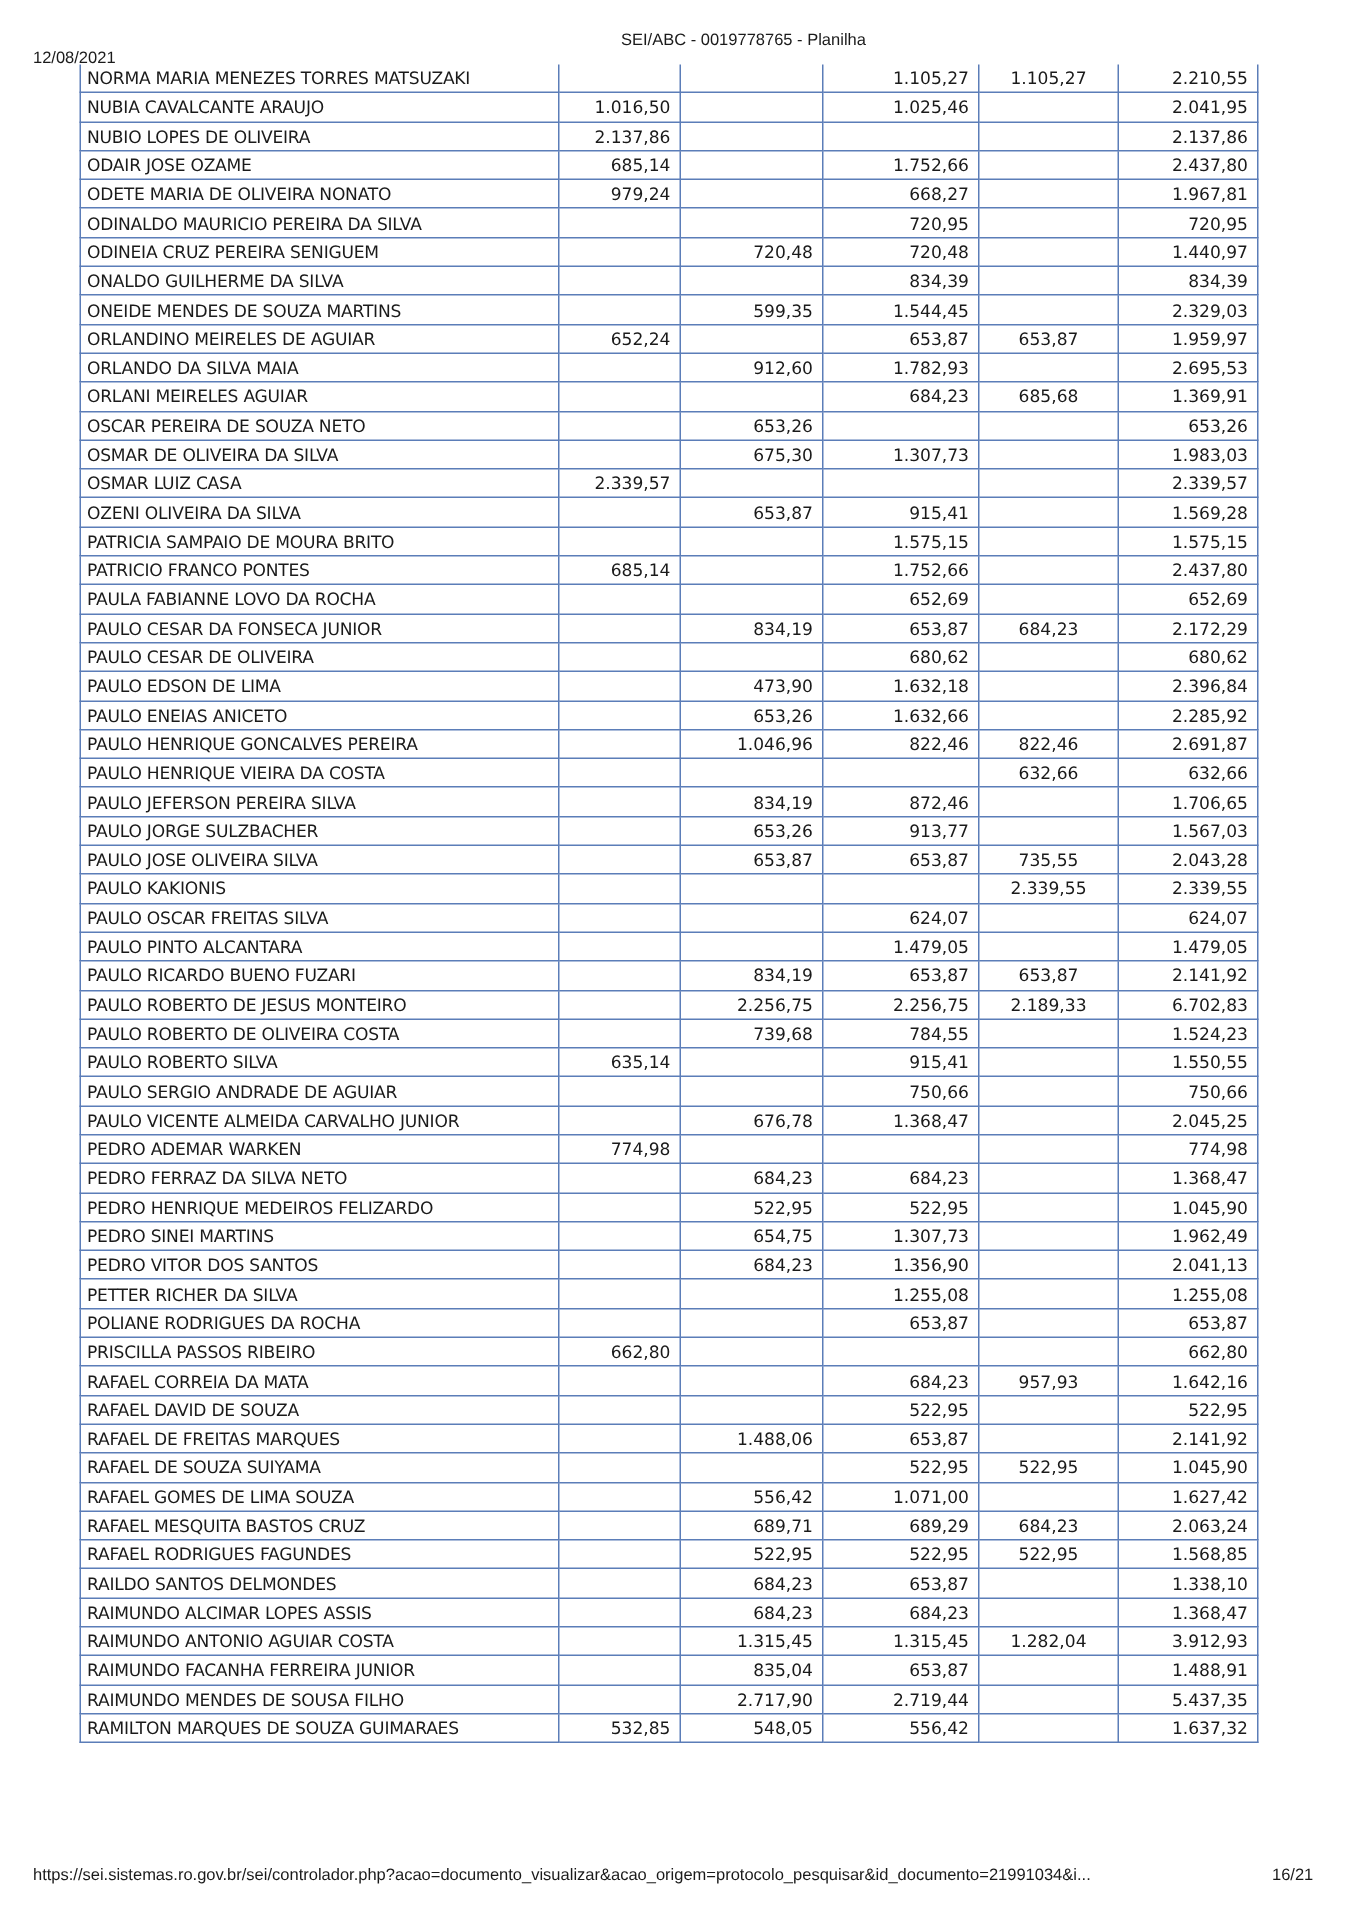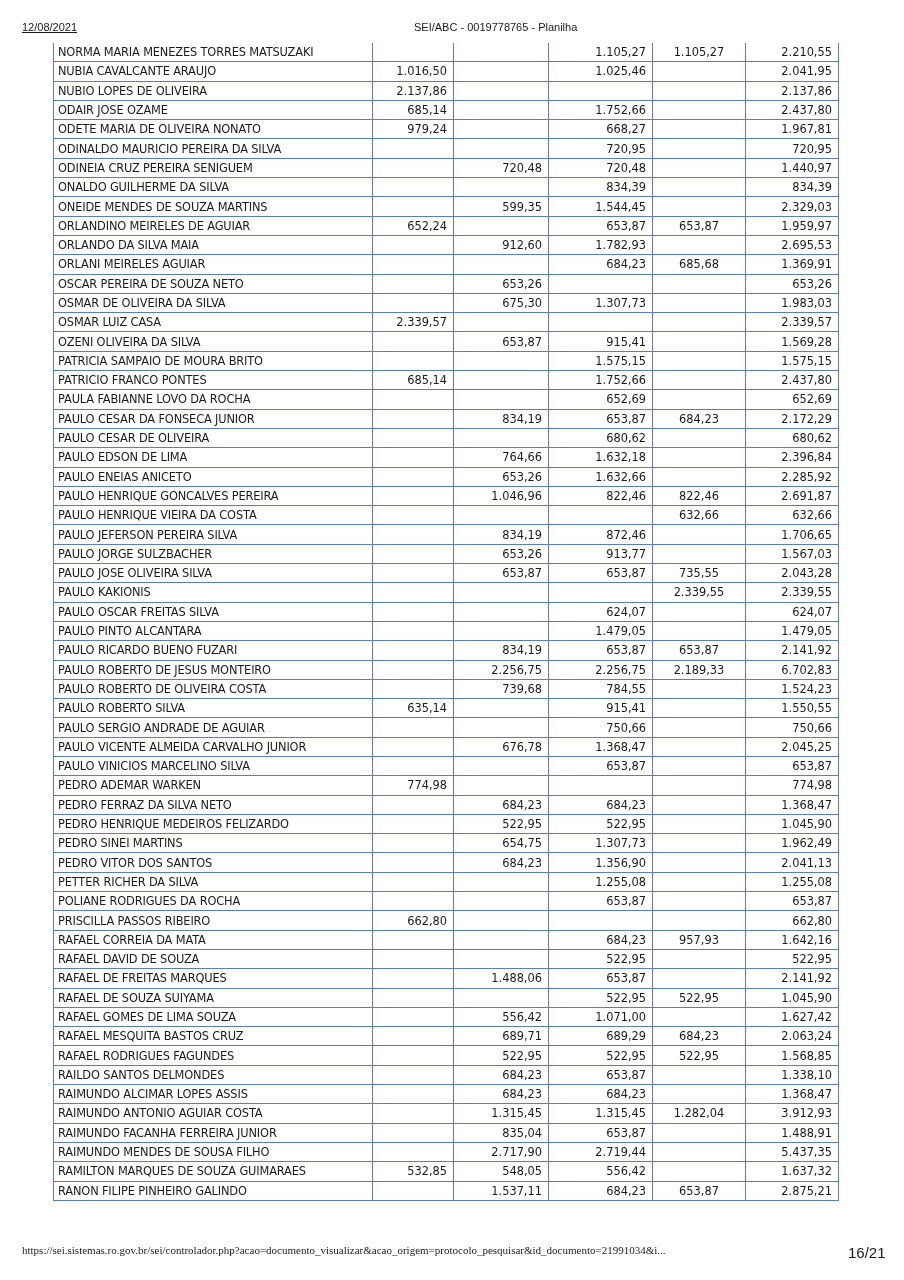--- a/index.html
+++ b/index.html
@@ -1,20 +1,20 @@
 <!DOCTYPE html>
 <html><head>
   <meta charset="utf-8">
   <style>
     html, body { margin: 0; padding: 0; background: #ffffff; }
     body { width: 904px; height: 1280px; position: relative; overflow: hidden; font-family: "Liberation Sans", sans-serif; color: #1a1a1a; }
-    .hdr-date { position: absolute; left: 22px; top: 21px; font-size: 11px; font-family: "Liberation Sans", sans-serif; text-decoration: underline; }
+    .hdr-date { position: absolute; left: 22px; top: 33px; font-size: 11px; font-family: "Liberation Sans", sans-serif; }
     .hdr-title { position: absolute; left: 414px; top: 21px; font-size: 11px; font-family: Liberation Sans, sans-serif; }
-    .footer-url { position: absolute; left: 22px; top: 1244px; font-size: 11px; font-family: Liberation Serif, serif; white-space: nowrap; }
-    .footer-page { position: absolute; left: 848px; top: 1244px; font-size: 15px; font-family: "Liberation Sans", sans-serif; }
+    .footer-url { position: absolute; left: 22px; top: 1244px; font-size: 11px; font-family: Liberation Sans, sans-serif; white-space: nowrap; }
+    .footer-page { position: absolute; left: 848px; top: 1244px; font-size: 11px; font-family: "Liberation Sans", sans-serif; }
     table.sheet { position: absolute; left: 53px; top: 43px; border-collapse: collapse; table-layout: fixed; font-family: "DejaVu Sans", sans-serif; font-size: 11.4px; }
     table.sheet col.c-name { width: 319px; }
     table.sheet col.c1 { width: 81px; }
     table.sheet col.c2 { width: 95px; }
     table.sheet col.c3 { width: 104px; }
     table.sheet col.c4 { width: 93px; }
     table.sheet col.c5 { width: 93px; }
     table.sheet td { height: 18.3px; padding: 0 6px; border-left: 1.5px solid #5b7db8; border-right: 1.5px solid #5b7db8; border-bottom: 1.5px solid #5b7db8; white-space: nowrap; overflow: hidden; line-height: 18px; }
     table.sheet tr:first-child td { border-top: none; }
     table.sheet td.name { text-align: left; padding-left: 4px; letter-spacing: -0.15px; }
@@ -202,21 +202,21 @@
         <td class="name">PAULO CESAR DE OLIVEIRA</td>
         <td class="num c1"></td>
         <td class="num c2"></td>
         <td class="num c3">680,62</td>
         <td class="num c4"></td>
         <td class="num c5">680,62</td>
       </tr>
       <tr>
         <td class="name">PAULO EDSON DE LIMA</td>
         <td class="num c1"></td>
-        <td class="num c2">764,66</td>
+        <td class="num c2">473,90</td>
         <td class="num c3">1.632,18</td>
         <td class="num c4"></td>
         <td class="num c5">2.396,84</td>
       </tr>
       <tr>
         <td class="name">PAULO ENEIAS ANICETO</td>
         <td class="num c1"></td>
         <td class="num c2">653,26</td>
         <td class="num c3">1.632,66</td>
         <td class="num c4"></td>
@@ -328,28 +328,20 @@
       </tr>
       <tr>
         <td class="name">PAULO VICENTE ALMEIDA CARVALHO JUNIOR</td>
         <td class="num c1"></td>
         <td class="num c2">676,78</td>
         <td class="num c3">1.368,47</td>
         <td class="num c4"></td>
         <td class="num c5">2.045,25</td>
       </tr>
       <tr>
-        <td class="name">PAULO VINICIOS MARCELINO SILVA</td>
-        <td class="num c1"></td>
-        <td class="num c2"></td>
-        <td class="num c3">653,87</td>
-        <td class="num c4"></td>
-        <td class="num c5">653,87</td>
-      </tr>
-      <tr>
         <td class="name">PEDRO ADEMAR WARKEN</td>
         <td class="num c1">774,98</td>
         <td class="num c2"></td>
         <td class="num c3"></td>
         <td class="num c4"></td>
         <td class="num c5">774,98</td>
       </tr>
       <tr>
         <td class="name">PEDRO FERRAZ DA SILVA NETO</td>
         <td class="num c1"></td>
@@ -502,26 +494,18 @@
         <td class="num c4"></td>
         <td class="num c5">5.437,35</td>
       </tr>
       <tr>
         <td class="name">RAMILTON MARQUES DE SOUZA GUIMARAES</td>
         <td class="num c1">532,85</td>
         <td class="num c2">548,05</td>
         <td class="num c3">556,42</td>
         <td class="num c4"></td>
         <td class="num c5">1.637,32</td>
-      </tr>
-      <tr>
-        <td class="name">RANON FILIPE PINHEIRO GALINDO</td>
-        <td class="num c1"></td>
-        <td class="num c2">1.537,11</td>
-        <td class="num c3">684,23</td>
-        <td class="num c4">653,87</td>
-        <td class="num c5">2.875,21</td>
       </tr>
     </tbody>
 </table>
 
 <div class="footer-url">https://sei.sistemas.ro.gov.br/sei/controlador.php?acao=documento_visualizar&amp;acao_origem=protocolo_pesquisar&amp;id_documento=21991034&amp;i...</div>
 <div class="footer-page">16/21</div>
 
 </body></html>

